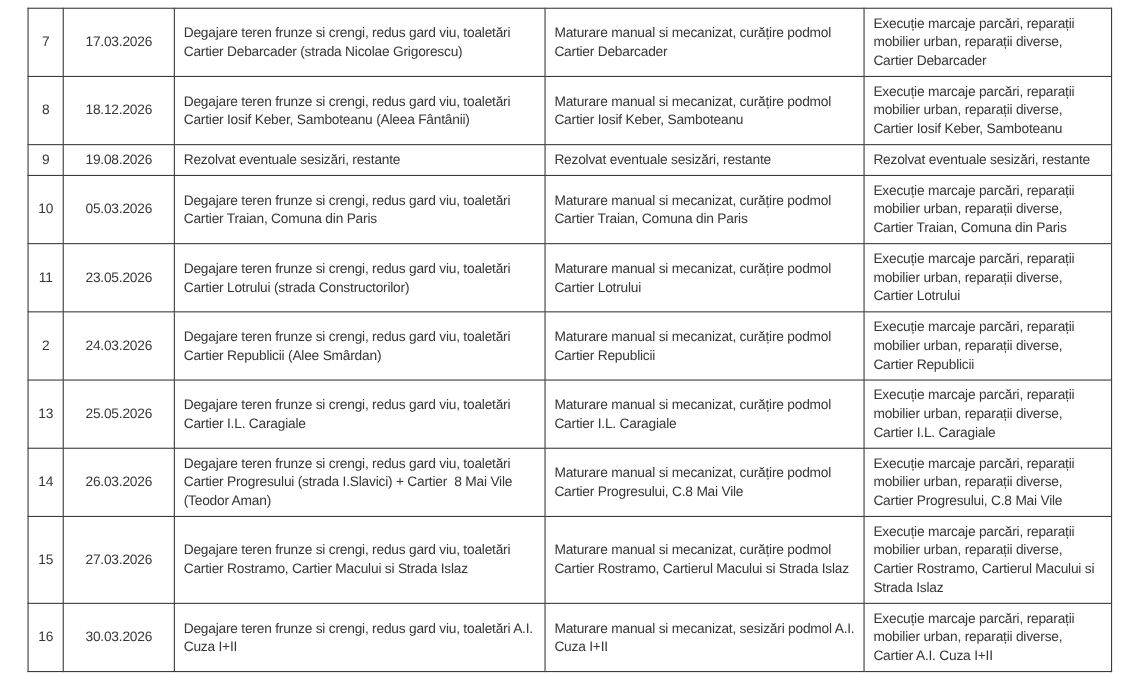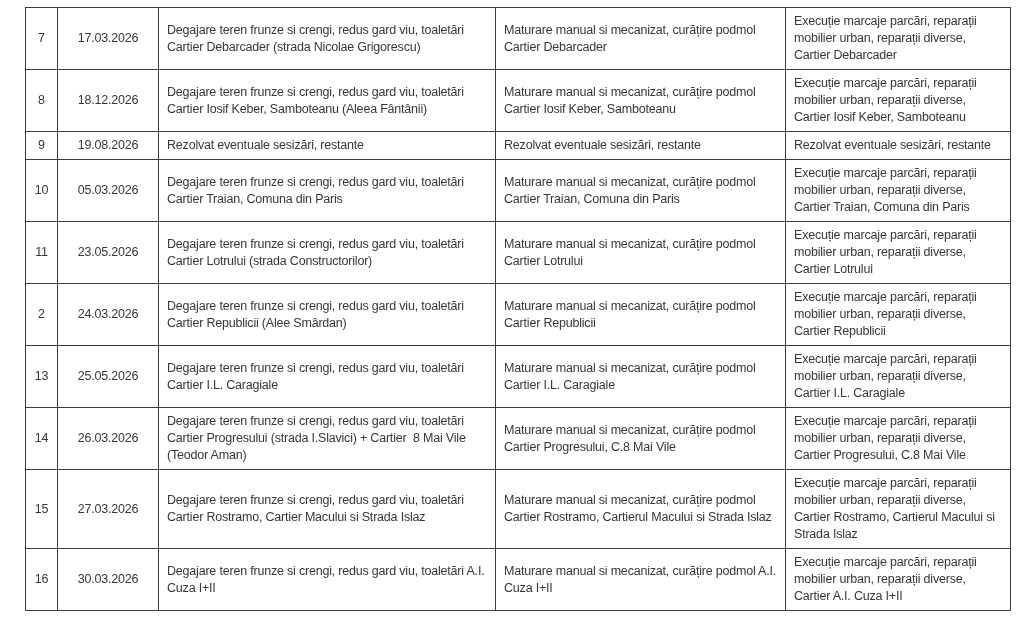--- a/index.html
+++ b/index.html
@@ -126,19 +126,19 @@
     <td class="c-nr">15</td>
     <td class="c-date">27.03.2026</td>
     <td class="c-activity">Degajare teren frunze si crengi, redus gard viu, toaletări Cartier Rostramo, Cartier Macului si Strada Islaz</td>
     <td class="c-activity">Maturare manual si mecanizat, curățire podmol Cartier Rostramo, Cartierul Macului si Strada Islaz</td>
     <td class="c-activity">Execuție marcaje parcări, reparații mobilier urban, reparații diverse, Cartier Rostramo, Cartierul Macului si Strada Islaz</td>
   </tr>
           <tr>
     <td class="c-nr">16</td>
     <td class="c-date">30.03.2026</td>
     <td class="c-activity">Degajare teren frunze si crengi, redus gard viu, toaletări A.I. Cuza I+II</td>
-    <td class="c-activity">Maturare manual si mecanizat, curățire podmol A.I. Cuza I+II</td>
+    <td class="c-activity">Maturare manual si mecanizat, sesizări podmol A.I. Cuza I+II</td>
     <td class="c-activity">Execuție marcaje parcări, reparații mobilier urban, reparații diverse, Cartier A.I. Cuza I+II</td>
   </tr>
         </tbody>
     </table>
   </div>
 </div>
 
 </body></html>

